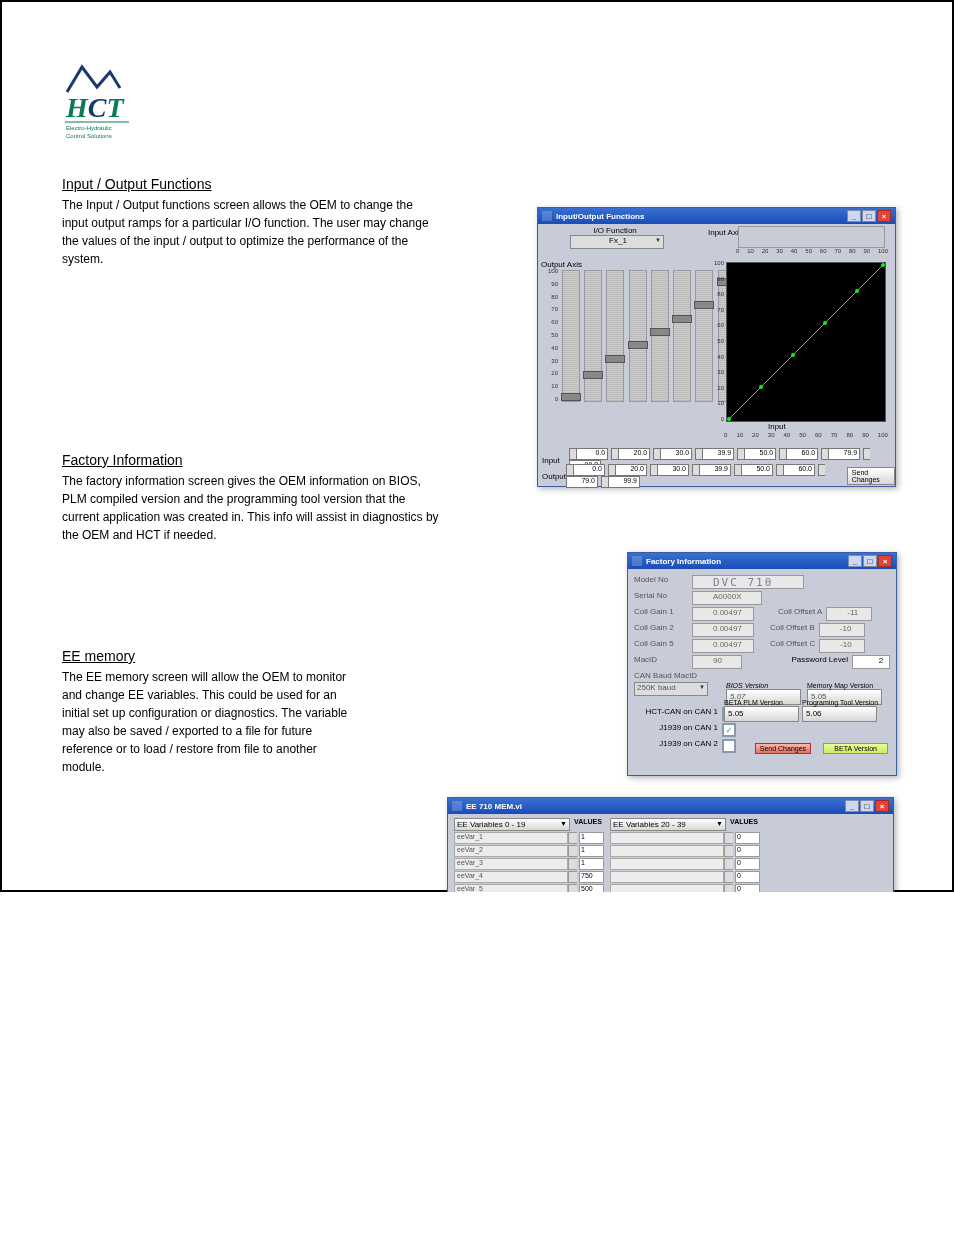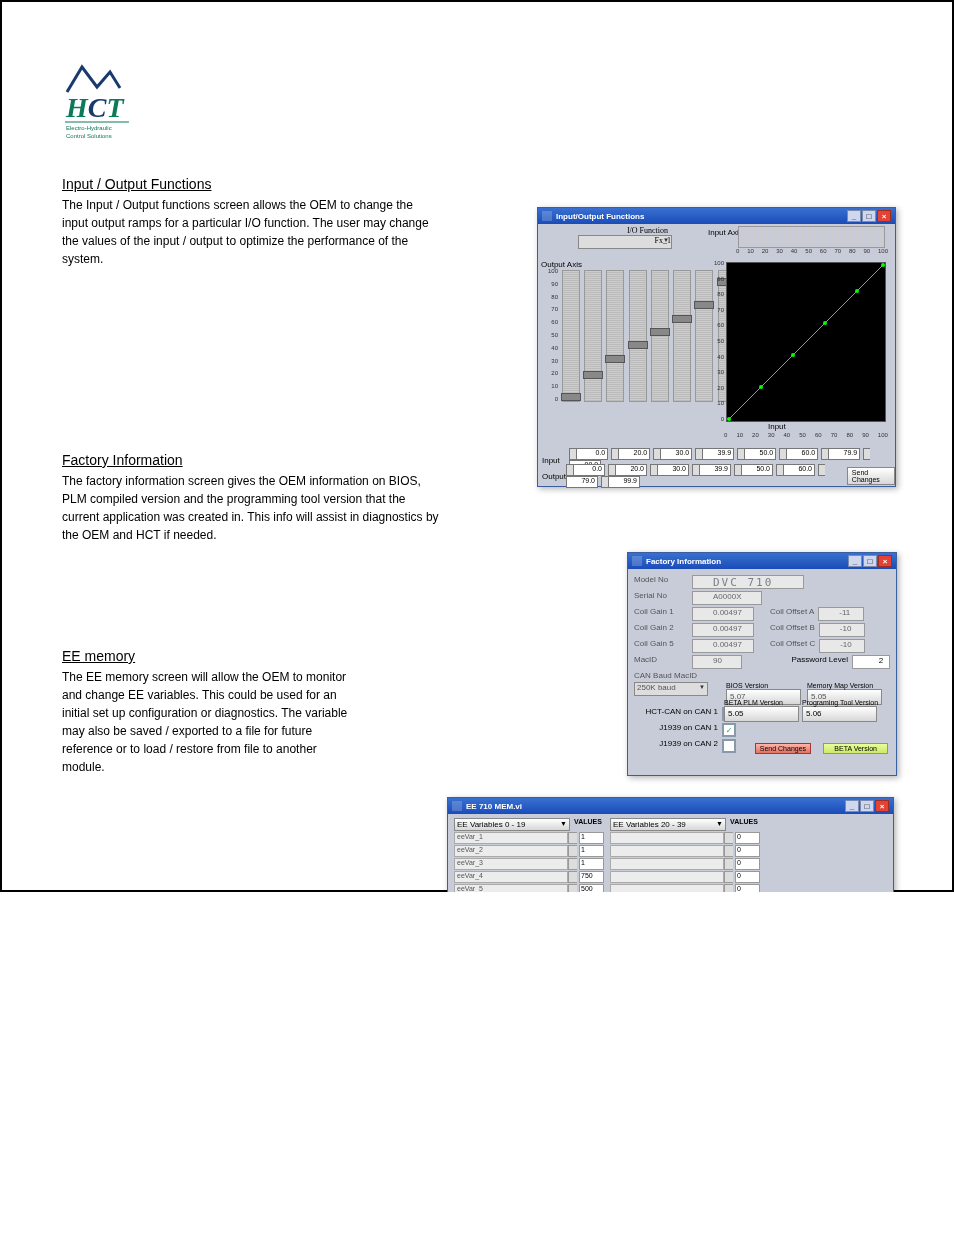--- a/index.html
+++ b/index.html
@@ -85,21 +85,21 @@
    <div class="titlebar">
      <span class="icon"></span>
      <span>Input/Output Functions</span>
      <span class="winbtns">
        <span class="minmax">_</span>
        <span class="minmax">□</span>
        <span class="close">×</span>
      </span>
    </div>
    <div class="body1" style="position:relative; height:258px;">
-     <div style="position:absolute; left:40px; top:2px; font-size:8px; text-align:right; width:90px;font-family:Liberation Serif, serif;">
+     <div style="position:absolute; left:32px; top:2px; font-size:8px; text-align:center; width:90px;">
        <div>I/O Function</div>
        <div class="dropdn" style="width:90px">Fx_1</div>
      </div>
      <div style="position:absolute; left:170px; top:4px; font-size:8px;">Input Axis</div>
 
      <div style="position:absolute; left:200px; top:2px; width:145px; height:20px; border:1px solid #999; background:repeating-linear-gradient(90deg,#ccc,#ccc 1px,#c7ccd8 1px,#c7ccd8 3px);"></div>
      <div id="io-xticks-top" style="position:absolute; left:198px; top:24px; width:152px; display:flex; justify-content:space-between; font-size:6px; color:#333;">
           <span>0</span>
           <span>10</span>
           <span>20</span>
@@ -209,21 +209,21 @@
         </div>
      <div class="facrow">
           <span class="lab">Serial No</span>
        <span class="facbox">A0000X</span>
         </div>
 
      <div id="fac-coil-gains">
           <div class="facrow">
             <span class="lab">Coil Gain 1</span>
             <span class="facbox" style="width:40px">0.00497</span>
-            <span style="margin-left:16px">Coil Offset A</span>
+            <span style="margin-left:24px">Coil Offset A</span>
             <span class="facbox" style="width:24px; margin-left:4px">-11</span>
           </div>
           <div class="facrow">
             <span class="lab">Coil Gain 2</span>
             <span class="facbox" style="width:40px">0.00497</span>
             <span style="margin-left:16px">Coil Offset B</span>
             <span class="facbox" style="width:24px; margin-left:4px">-10</span>
           </div>
           <div class="facrow">
             <span class="lab">Coil Gain 5</span>
@@ -237,21 +237,21 @@
           <span class="lab">MacID</span>
        <span class="facbox" style="width:28px">90</span>
        <span style="margin-left:auto; color:#000">Password Level</span>
        <span class="facbox" style="width:16px; margin-left:4px; background:#fff; color:#000; text-align:center;">2</span>
      </div>
      <div class="facrow">
           <span class="lab" style="width:auto">CAN Baud MacID</span>
         </div>
      <div class="facrow">
        <span class="dropdn">250K baud</span>
-       <span style="margin-left:18px;">
+       <span style="margin-left:18px;font-style:italic;">
          <div style="font-size:7px; color:#000">BIOS Version</div>
          <div class="verbox">5.07</div>
        </span>
        <span style="margin-left:6px;">
          <div style="font-size:7px; color:#000">Memory Map Version</div>
          <div class="verbox">5.05</div>
        </span>
      </div>
 
      <div id="fac-checks" style="margin-top:2px;">

